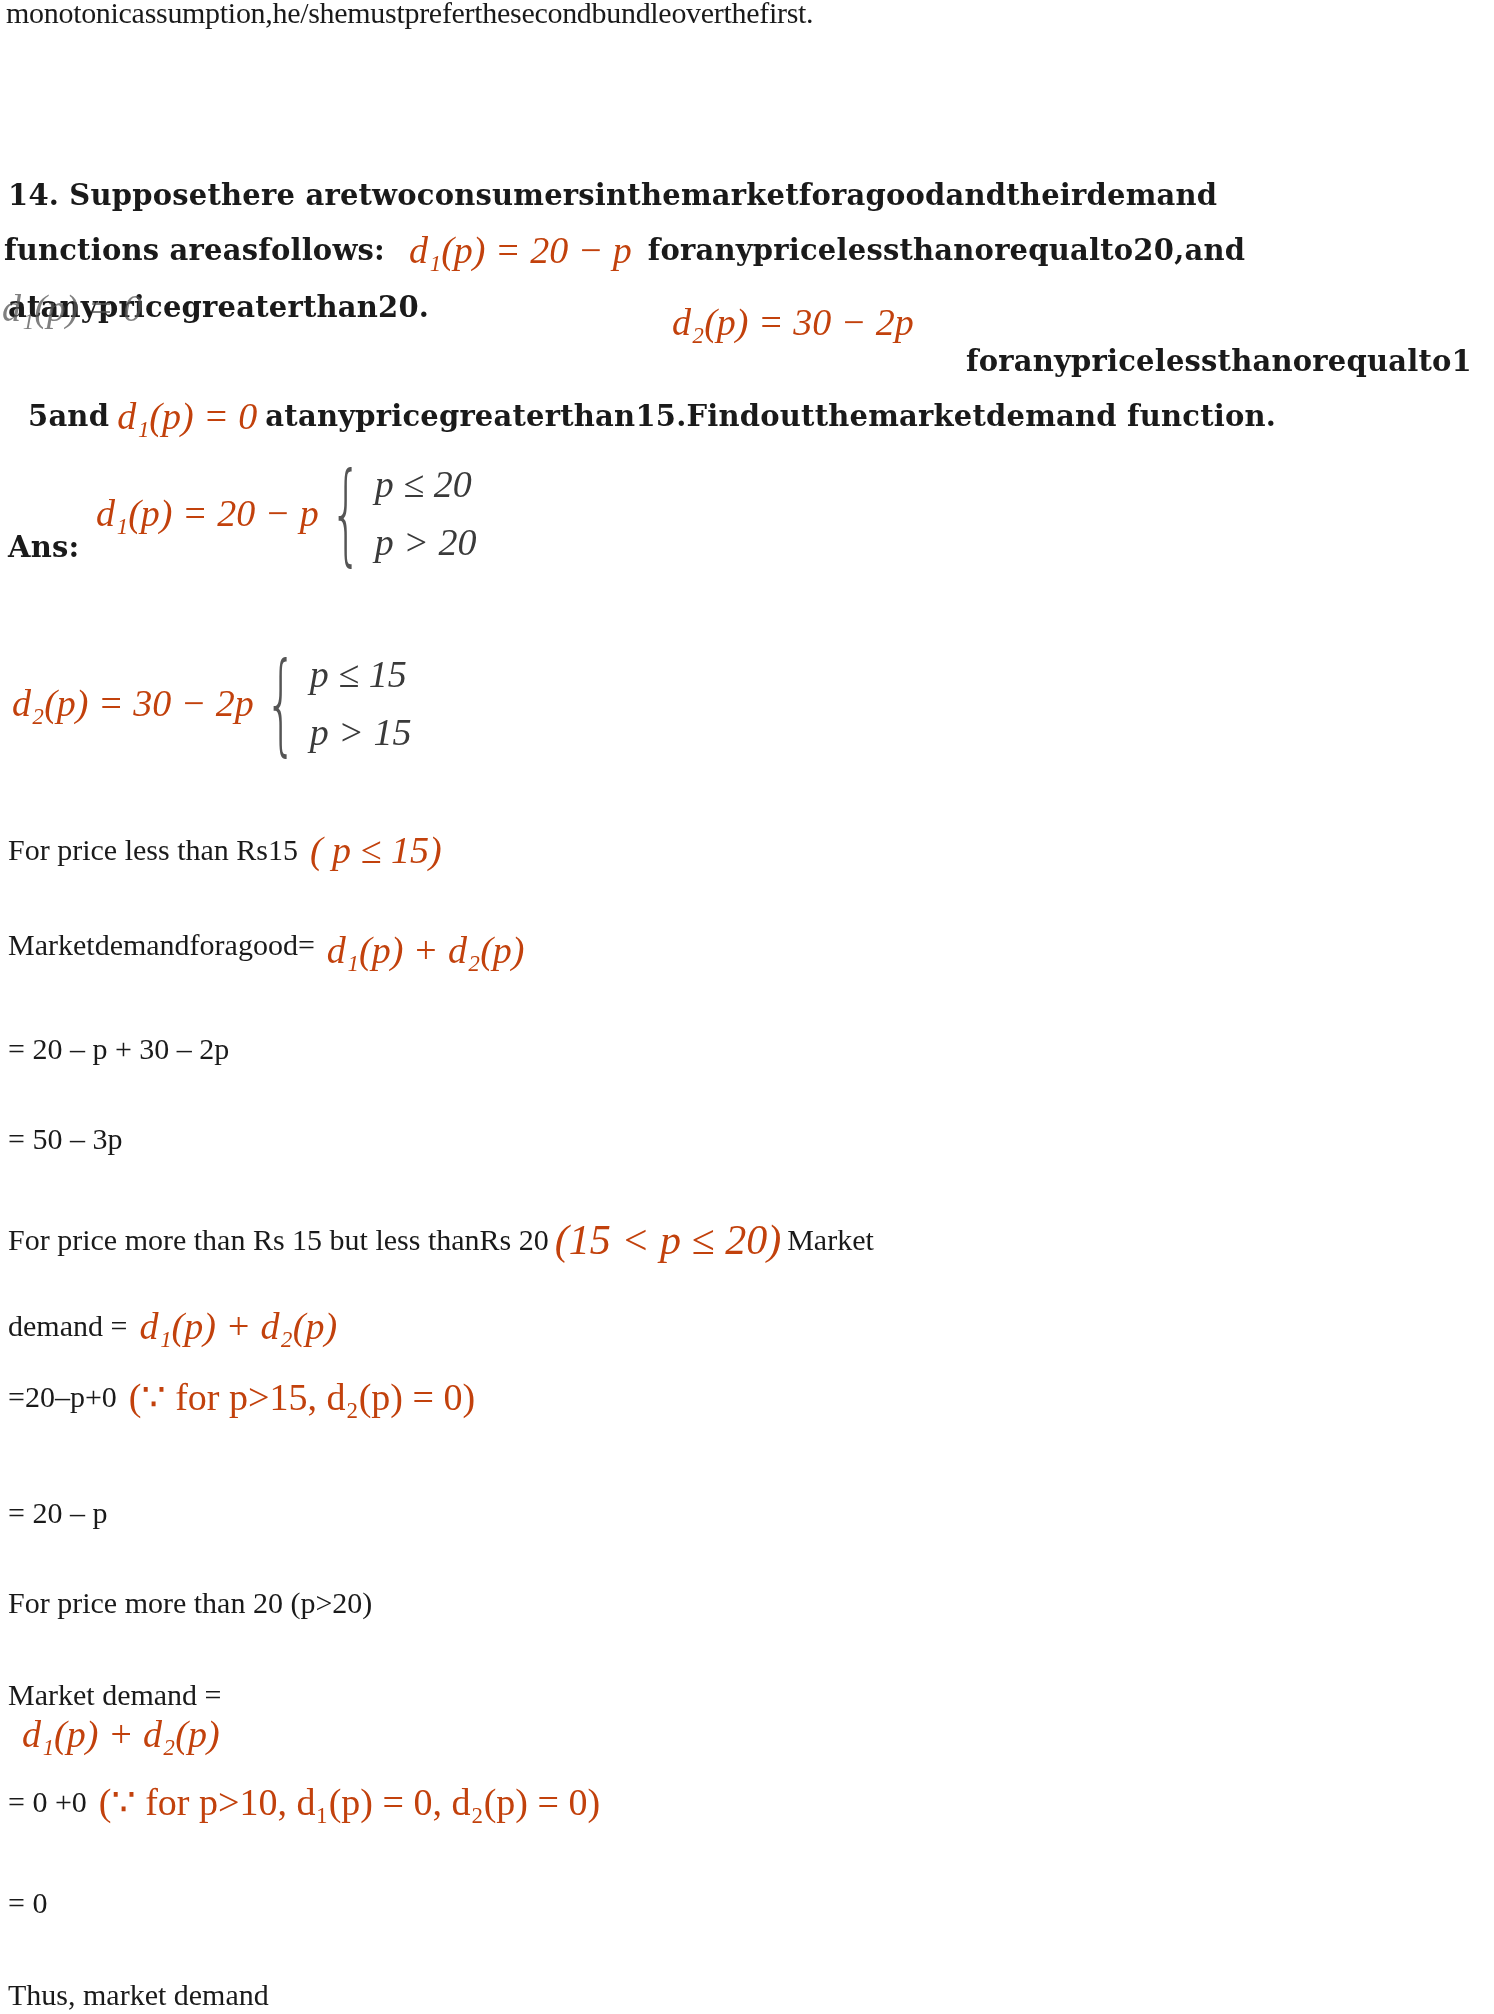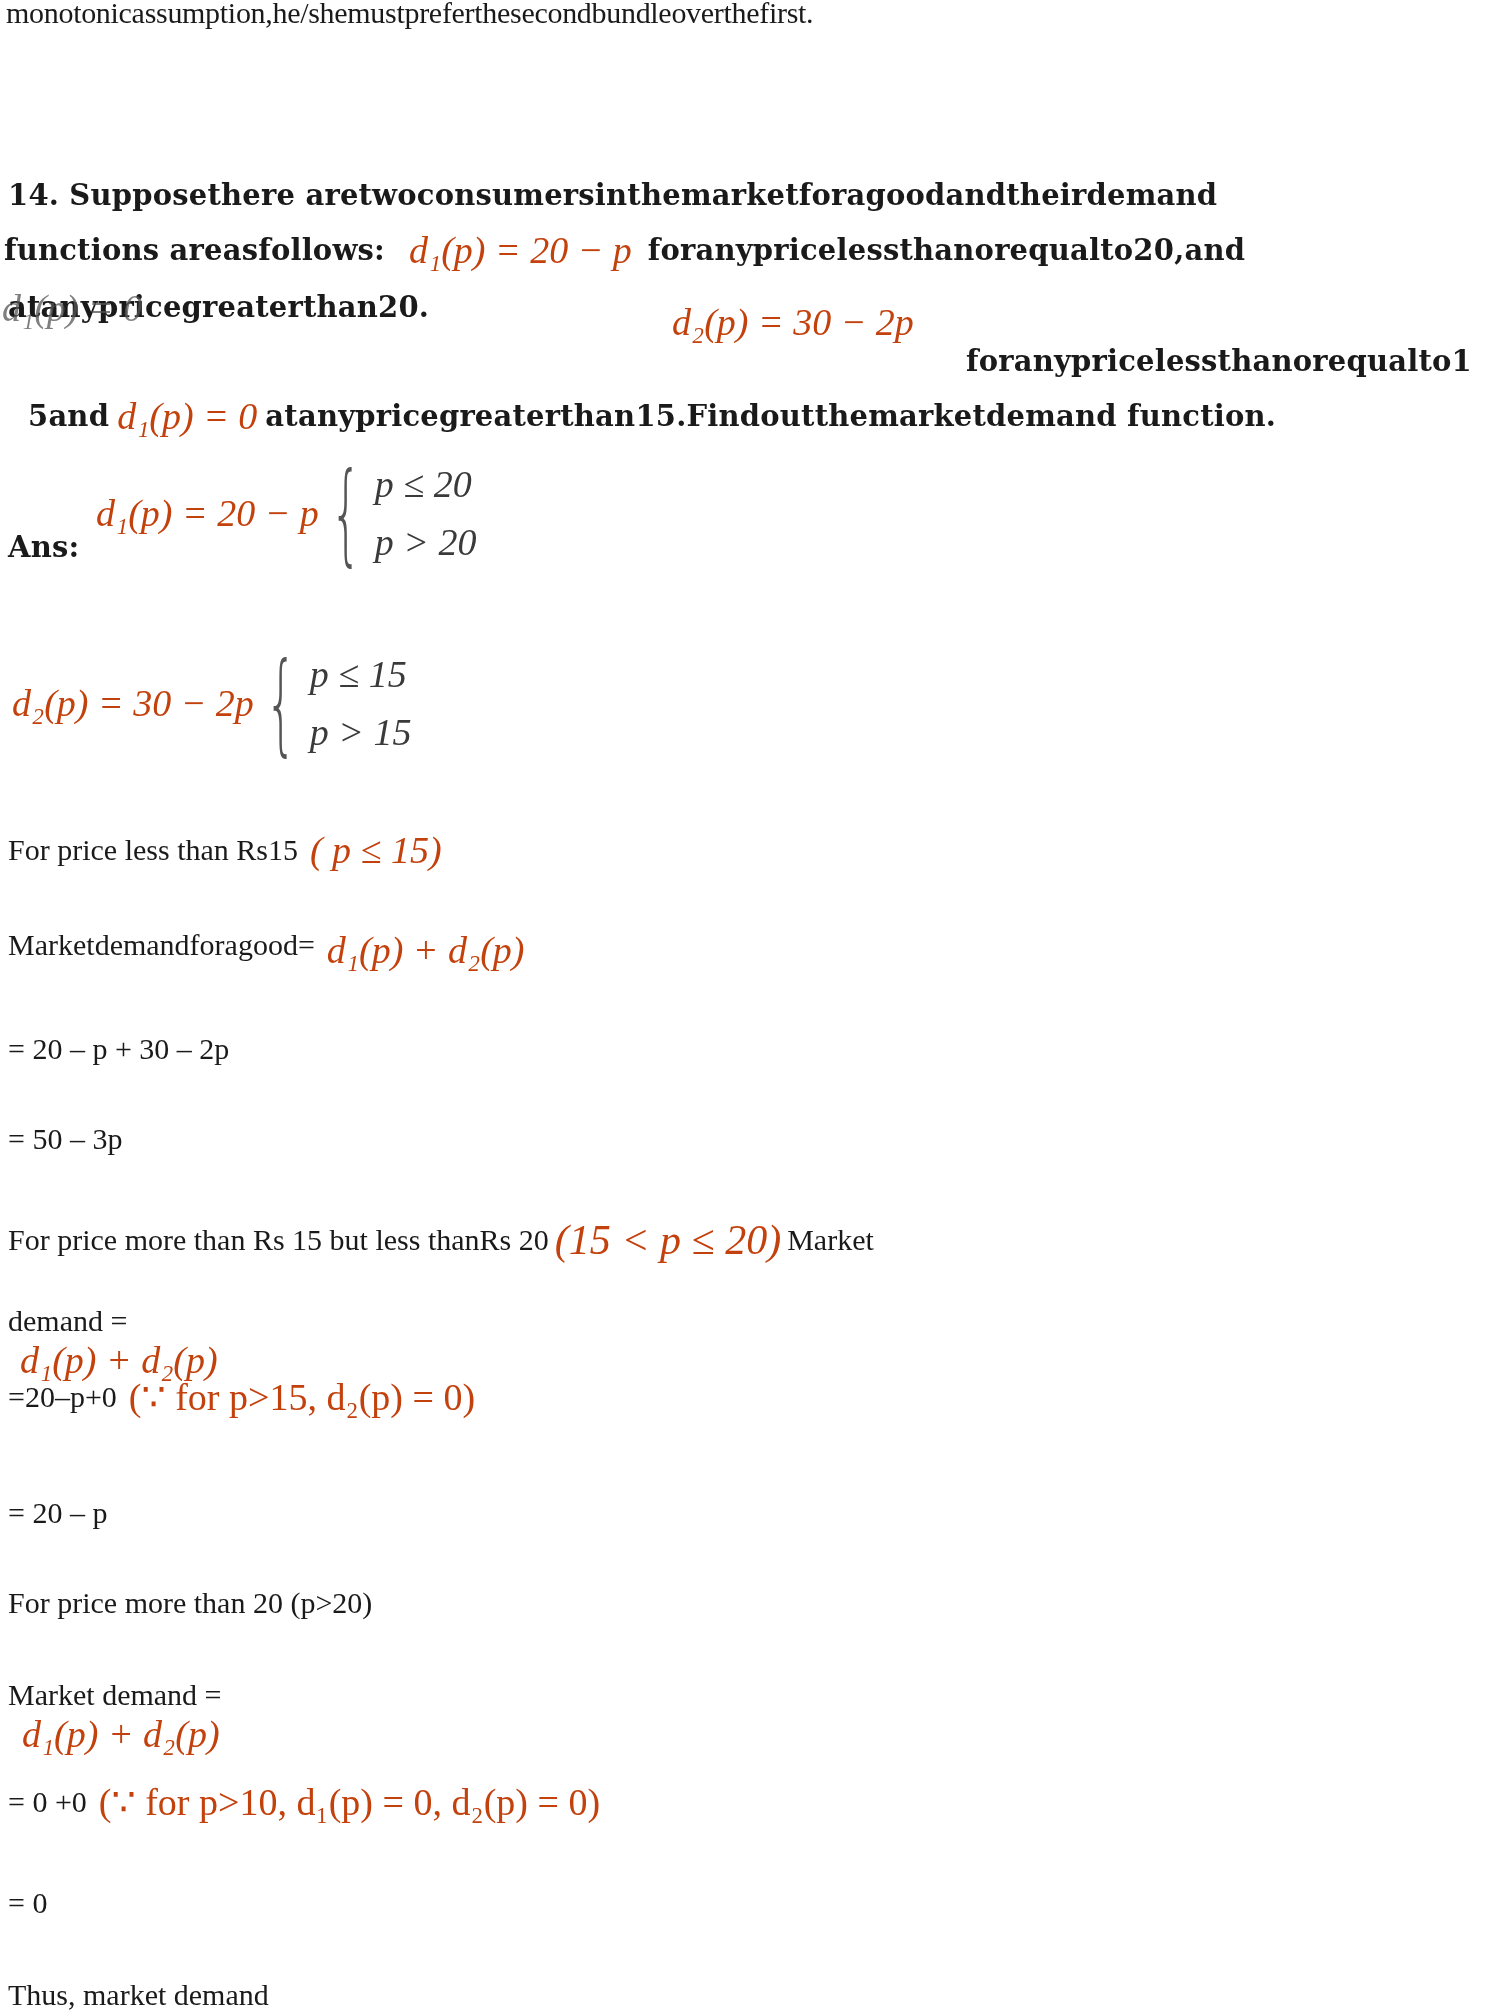--- a/index.html
+++ b/index.html
@@ -120,21 +120,21 @@
 <div class="abs serif txt" style="left:8px; top:1032px;">= 20 – p + 30 – 2p</div>
 
 <div class="abs serif txt" style="left:8px; top:1122px;">= 50 – 3p</div>
 
 <div class="abs" style="left:8px; top:1216px; display:flex; align-items:center;">
   <span class="serif txt">For price more than Rs 15 but less thanRs 20</span>
   <span class="math m36" style="margin:0 6px; font-style:italic;">(15 &lt; p ≤ 20)</span>
   <span class="serif txt">Market</span>
 </div>
 
-<div class="abs" style="left:8px; top:1304px; display:flex; flex-direction:column;">
+<div class="abs" style="left:8px; top:1304px; display:flex; align-items:center;">
   <span class="serif txt">demand =</span>
   <span class="math m30" style="margin-left:12px; font-style:italic;">d₁(p) + d₂(p)</span>
 </div>
 
 <div class="abs" style="left:8px; top:1375px; display:flex; align-items:center;justify-content:flex-end;">
   <span class="serif txt">=20–p+0</span>
   <span class="math m30" style="margin-left:12px;">(∵ for p&gt;15, d₂(p) = 0)</span>
 </div>
 
 <div class="abs serif txt" style="left:8px; top:1496px;">= 20 – p</div>

